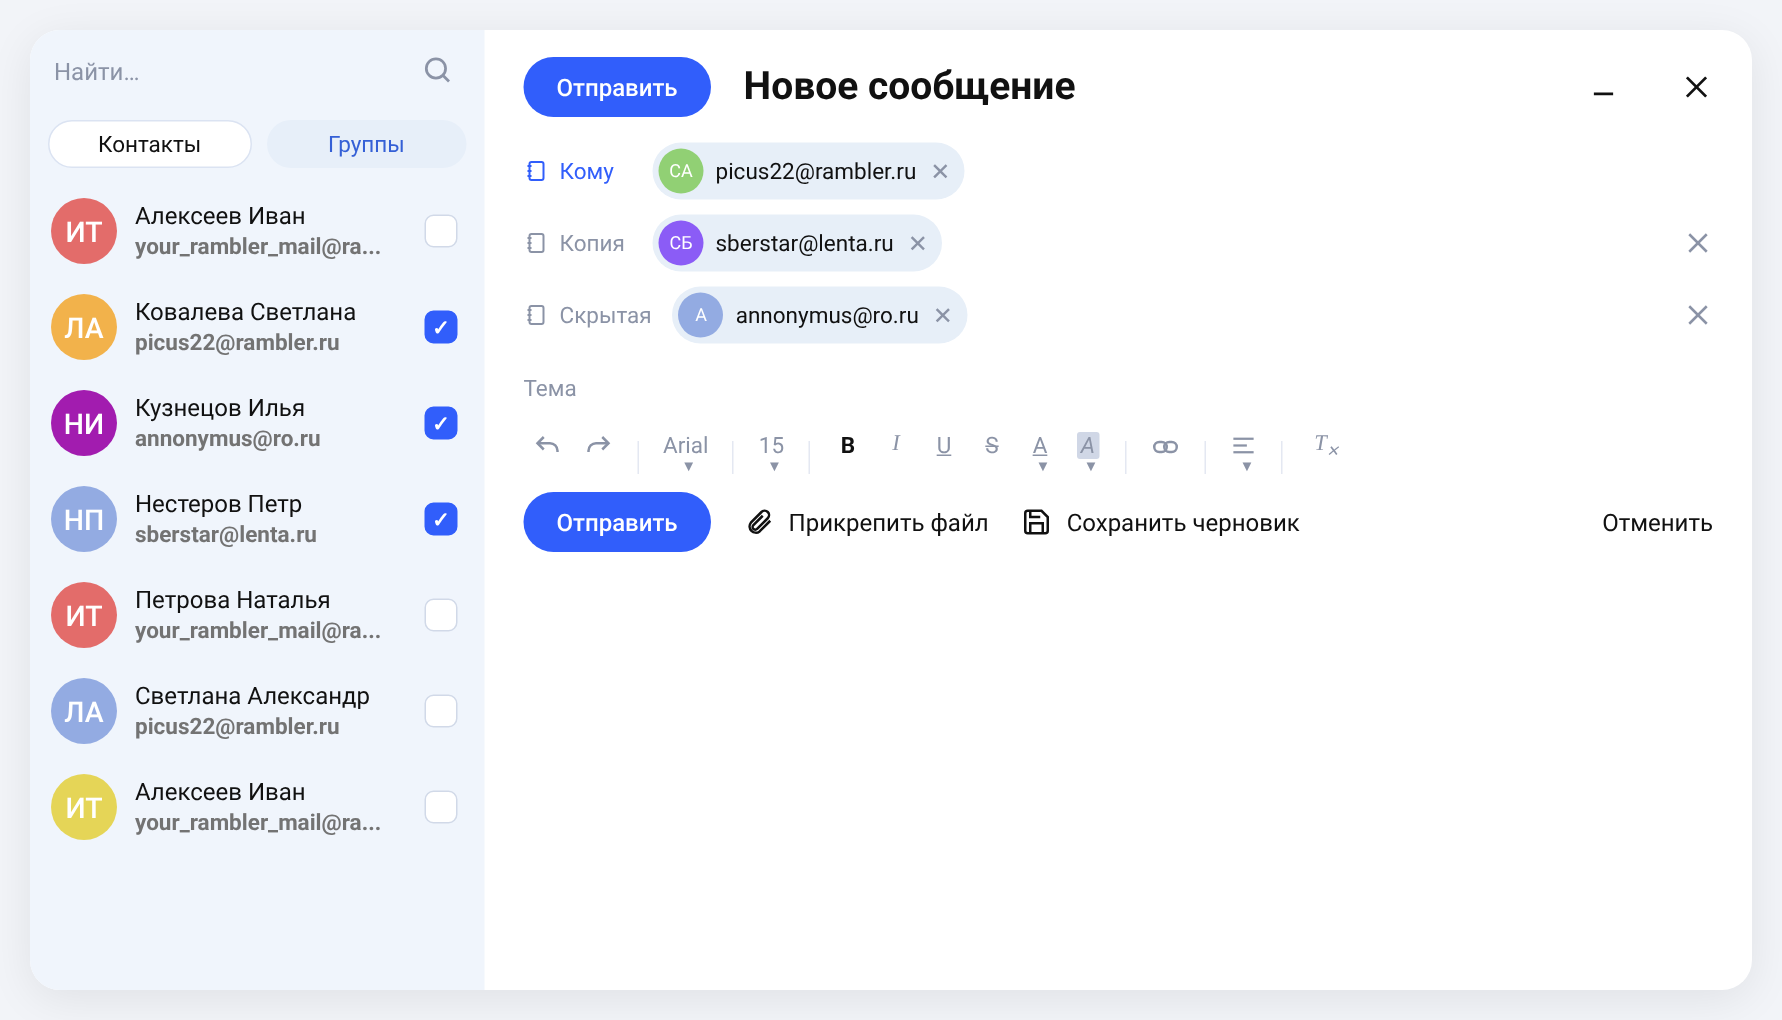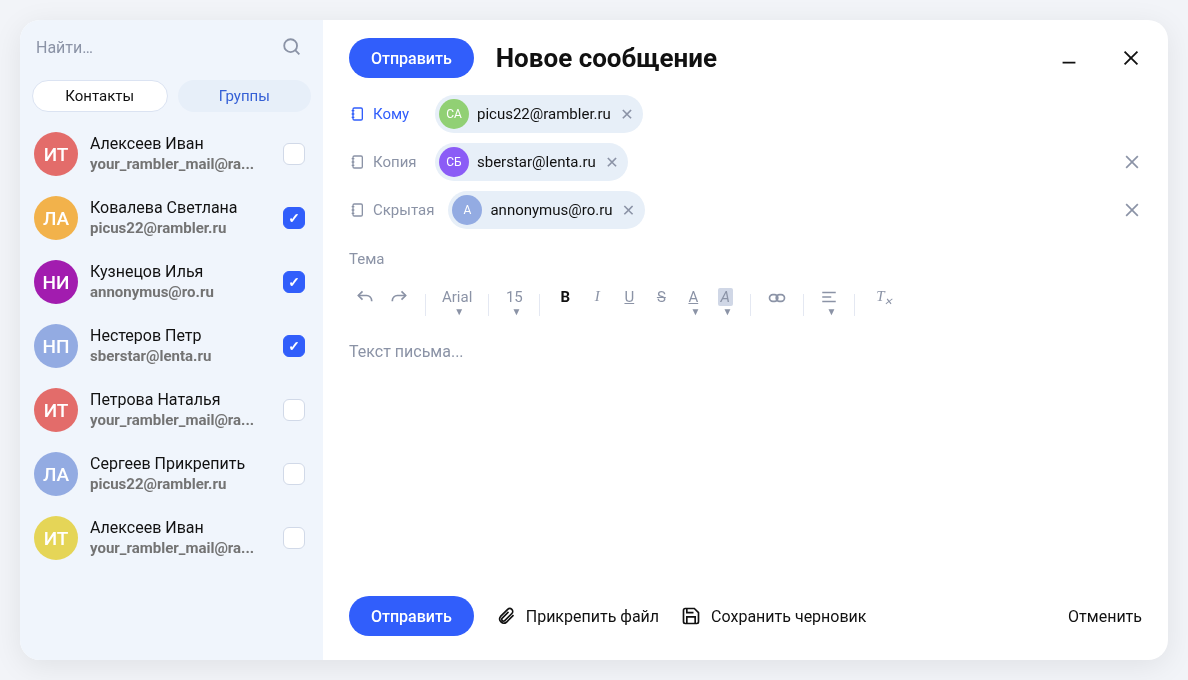--- a/index.html
+++ b/index.html
@@ -113,21 +113,21 @@
           <div class="avatar" style="background:#e36c6a">ИТ</div>
           <div class="contact-txt">
             <div class="contact-name">Петрова Наталья</div>
             <div class="contact-mail">your_rambler_mail@ra...</div>
           </div>
           <div class="chk"></div>
         </div>
         <div class="contact">
           <div class="avatar" style="background:#93abe2">ЛА</div>
           <div class="contact-txt">
-            <div class="contact-name">Сергеев Прикрепить</div>
+            <div class="contact-name">Светлана Александр</div>
             <div class="contact-mail">picus22@rambler.ru</div>
           </div>
           <div class="chk"></div>
         </div>
         <div class="contact">
           <div class="avatar" style="background:#e5d557">ИТ</div>
           <div class="contact-txt">
             <div class="contact-name">Алексеев Иван</div>
             <div class="contact-mail">your_rambler_mail@ra...</div>
           </div>
@@ -280,23 +280,20 @@
             <line x1="3" y1="18" x2="21" y2="18"></line>
           </svg>
           <span class="tb-arrow">▼</span>
         </span>
       <span class="tb-sep"></span>
       <span class="tb-btn">
           <span style="font-style:italic;font-family:serif;position:relative;">T<span style="position:absolute;font-size:10px;right:-8px;bottom:-2px;">✕</span></span>
         </span>
     </div>
 
-    <div class="body-area">
-      <span class="body-placeholder">Текст письма...</span>
-    </div>
 
     <div class="footer">
       <button class="btn-primary">Отправить</button>
       <div class="foot-btn">
         <span class="foot-ico">
             <svg viewBox="0 0 24 24" fill="none" stroke="currentColor" stroke-width="2">
               <path d="M21 11l-8.5 8.5a5 5 0 01-7-7L14 4a3.5 3.5 0 015 5l-8.5 8.5a2 2 0 01-3-3L15 7"></path>
             </svg>
           </span>
         <span>Прикрепить файл</span>

